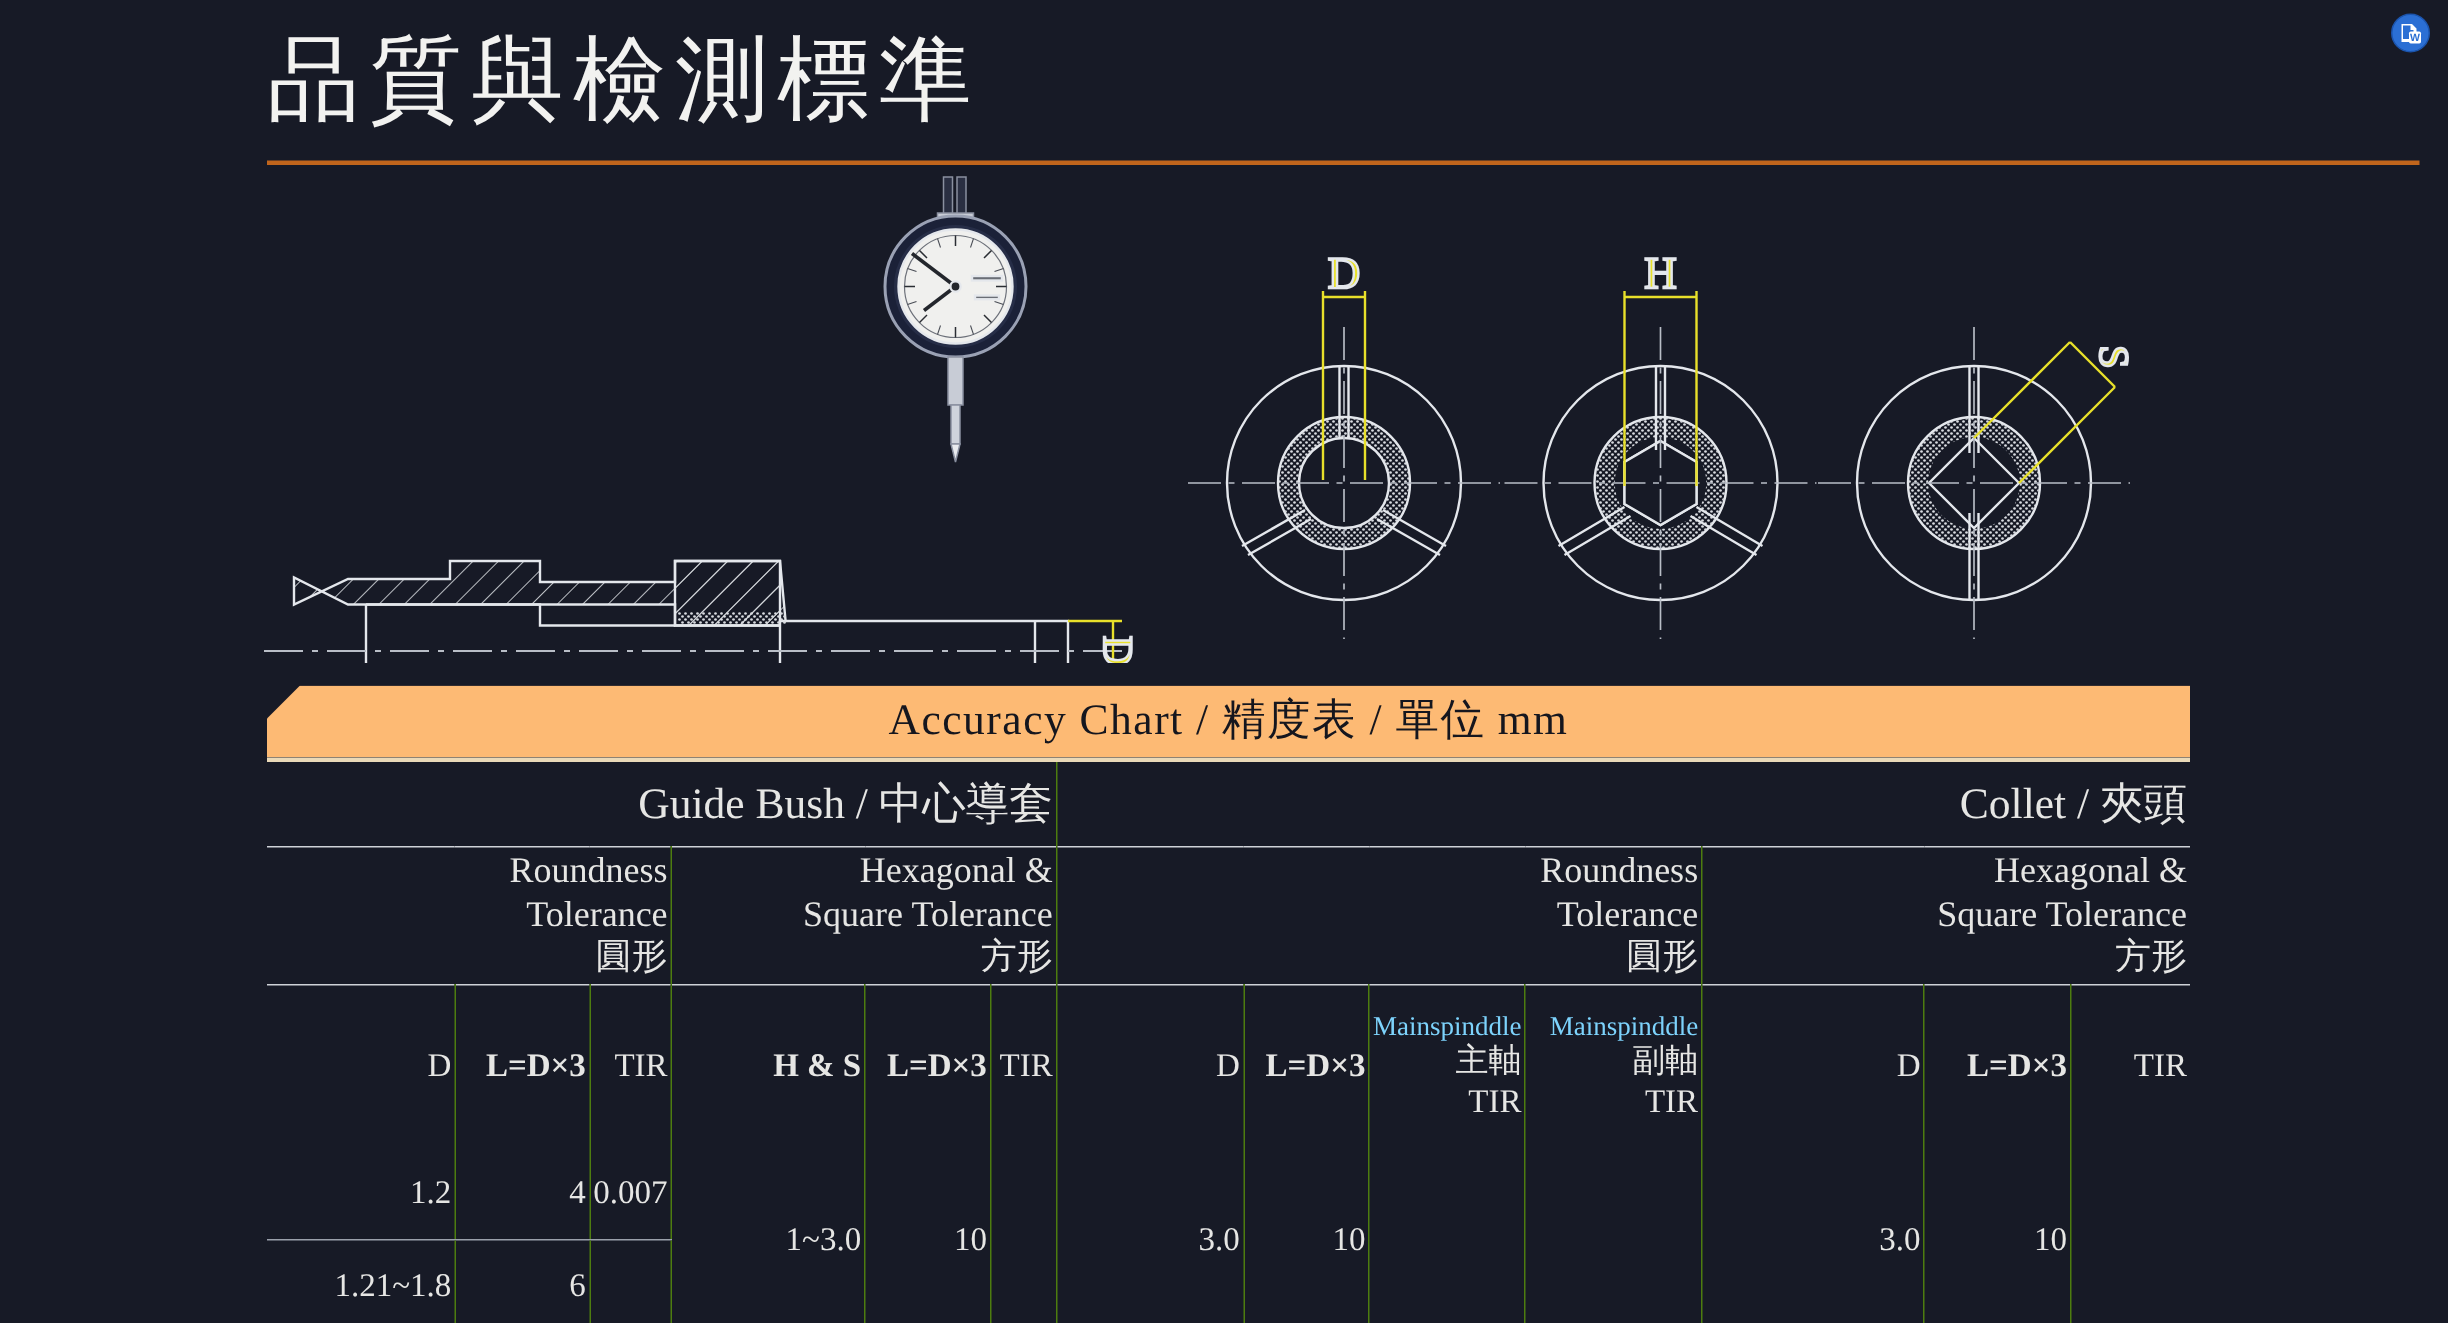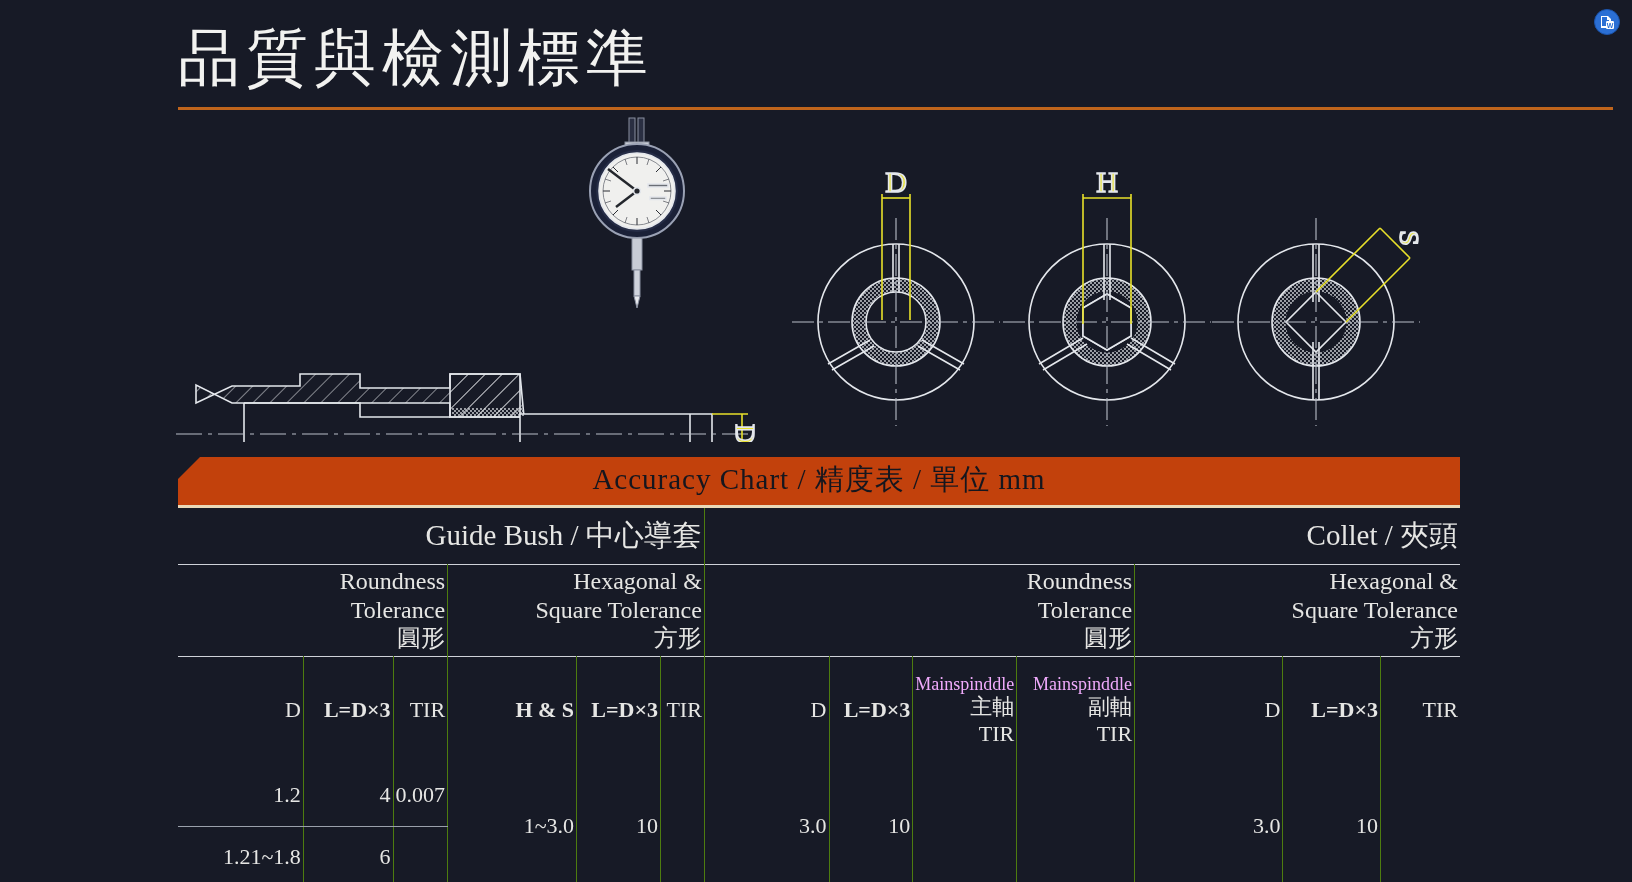--- a/index.html
+++ b/index.html
@@ -7,21 +7,21 @@
     width: 1632px; height: 882px;
     background: #171a26;
     font-family: "Liberation Serif", serif;
     overflow: hidden;
   }
   .page { position: relative; width: 1632px; height: 882px; background: #171a26; }
 
   
   .title {
     position: absolute; left: 178px; top: 22px;
-    font-family: Liberation Sans, sans-serif;
+    font-family: Liberation Mono, monospace;
     font-size: 62px; font-weight: 400; color: #f2f2f0;
     letter-spacing: 6px; line-height: 1.15;
     white-space: nowrap;
   }
   .title-rule {
     position: absolute; left: 178px; top: 107px;
     width: 1435px; height: 3px; background: #c0651c;
   }
 
   
@@ -34,21 +34,21 @@
   .app-badge svg { display: block; }
 
   
   .drawing { position: absolute; left: 0; top: 112px; width: 1632px; height: 330px; }
   .drawing svg { display: block; }
 
   
   .banner {
     position: absolute; left: 178px; top: 457px;
     width: 1282px; height: 48px;
-    background: #c2410c;
+    background: #fdba74;
     clip-path: polygon(22px 0, 100% 0, 100% 100%, 0 100%, 0 22px);
     display: flex; align-items: center; justify-content: center;
   }
   .banner-text {
     font-size: 29px; color: #15161e; letter-spacing: 1px;
     white-space: nowrap; transform: translateY(-1px);
   }
   .banner-underline {
     position: absolute; left: 178px; top: 505px;
     width: 1282px; height: 3px; background: #ead9b8;
@@ -65,21 +65,21 @@
     text-align: right; vertical-align: middle;
     font-size: 23px; color: #e6e6e4;
     padding: 0 2px;
   }
   .row-group td { font-size: 29px; height: 56px; }
   .v-div { border-left: 1px solid #4d7c0f; }
   .h-line-full { border-bottom: 1px solid #cfd2d8; }
   .hdr2 td { font-size: 24px; line-height: 1.22; height: 92px; }
   .hdr3 td { font-size: 22px; line-height: 1.2; height: 108px; }
   .data td { font-size: 22px; height: 62px; }
-  .small-en { font-size: 18px; color: #f0abfc; display: block; line-height: 1.15; }
+  .small-en { font-size: 18px; color: #7dd3fc; display: block; line-height: 1.15; }
   .mid-cjk { display: block; line-height: 1.2; }
   .nowrap { white-space: nowrap; font-weight: bold; }
   .cell-rule { border-bottom: 1px solid #9aa0ab; }
 </style>
 </head>
 <body>
 
 <div class="page">
 
   <div class="title">品質與檢測標準</div>

